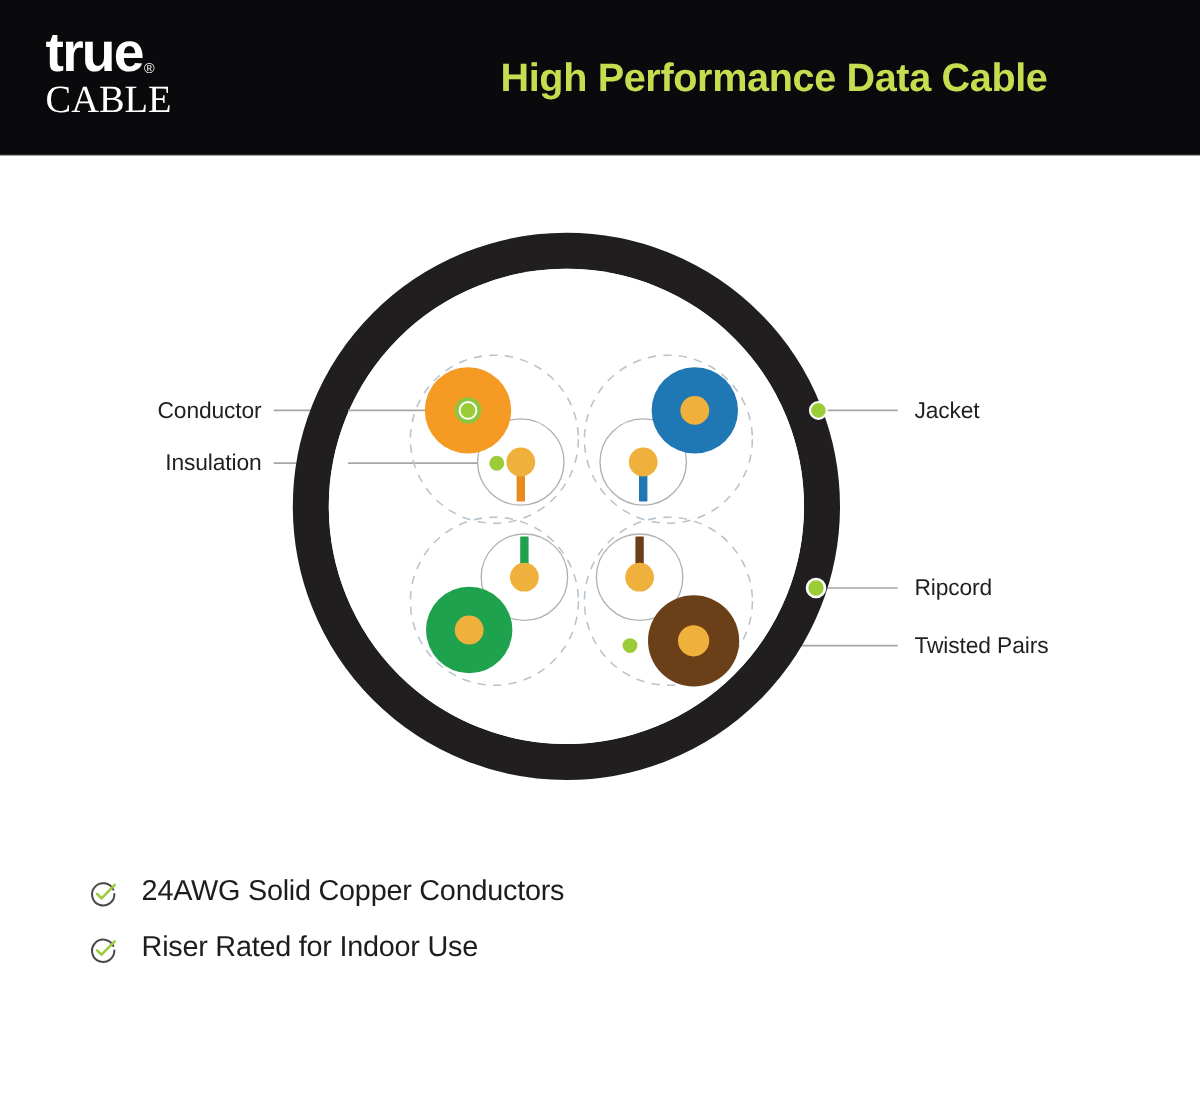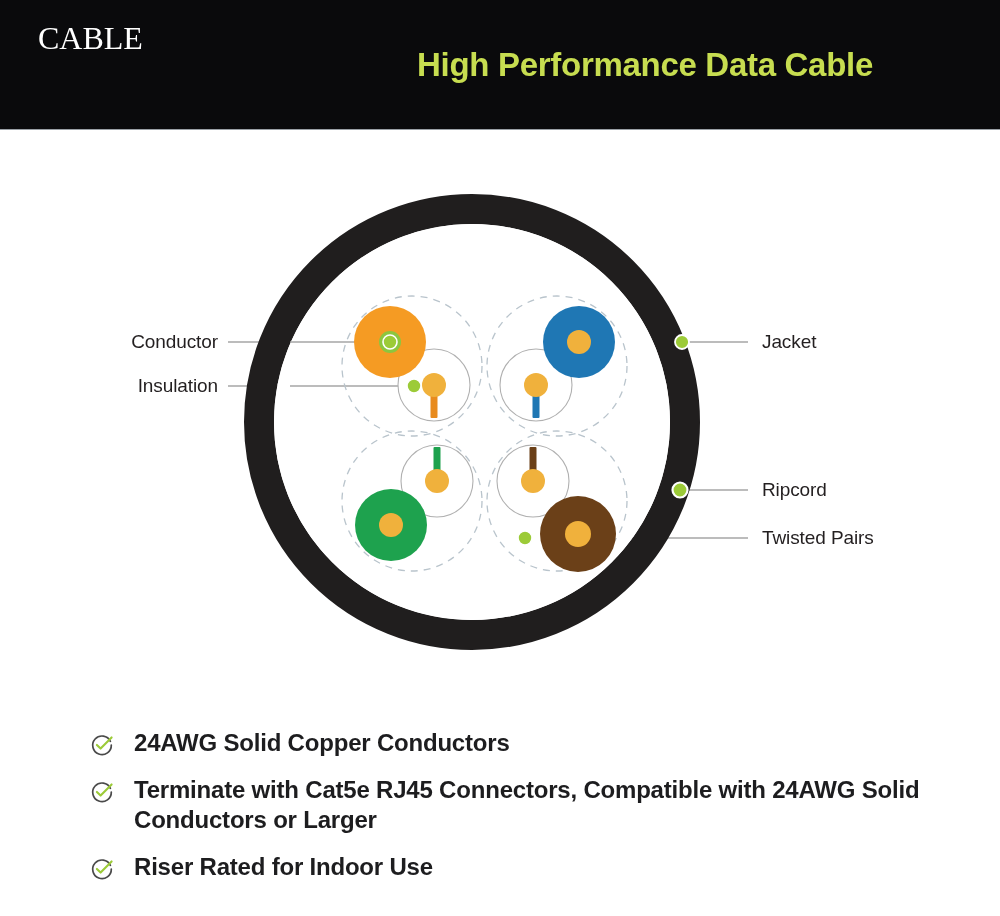--- a/index.html
+++ b/index.html
@@ -90,24 +90,23 @@
     left: 0;
     top: 131px;
     width: 851px;
     height: 580px;
   }
   .diagram svg { display: block; }
 
   
   .features {
     position: absolute;
-    left: 90px;
+    left: 74px;
     top: 728px;
     width: 860px;
-    font-weight: bold;
   }
   .feature {
     display: flex;
     align-items: flex-start;
     margin-bottom: 16px;
   }
   .feature:last-child { margin-bottom: 12px; }
   .check-icon {
     flex: 0 0 auto;
     width: 24px;
@@ -130,20 +129,23 @@
     letter-spacing: -0.1px;
   }
 </style>
 </head>
 <body>
 
 <div class="page">
 
   <div class="header">
     <div class="logo">
+      <span class="logo-true-row">
+        <span class="logo-true">true</span><span class="logo-reg">®</span>
+      </span>
       <span class="logo-cable">CABLE</span>
     </div>
     <div class="header-title">High Performance Data Cable</div>
   </div>
 
   <div class="diagram">
     <svg width="1000" height="580" viewBox="0 0 1000 580" xmlns="http://www.w3.org/2000/svg">
 
       <g stroke="#a6a6a6" stroke-width="1.4" fill="none">
 
@@ -234,29 +236,20 @@
     <div class="feature">
       <span class="check-icon">
         <svg viewBox="0 0 24 24" width="24" height="24" xmlns="http://www.w3.org/2000/svg">
           <path d="M20.4 8.3A9.3 9.3 0 1 0 21.3 12" fill="none" stroke="#4a4a4a" stroke-width="1.7" stroke-linecap="round"></path>
           <path d="M6.9 11.9 L10.6 15.6 L21.6 4.4" fill="none" stroke="#9ccb38" stroke-width="2.1" stroke-linecap="round" stroke-linejoin="round"></path>
         </svg>
       </span>
       <span class="feature-text">24AWG Solid Copper Conductors</span>
     </div>
 
-    <div class="feature">
-      <span class="check-icon">
-        <svg viewBox="0 0 24 24" width="24" height="24" xmlns="http://www.w3.org/2000/svg">
-          <path d="M20.4 8.3A9.3 9.3 0 1 0 21.3 12" fill="none" stroke="#4a4a4a" stroke-width="1.7" stroke-linecap="round"></path>
-          <path d="M6.9 11.9 L10.6 15.6 L21.6 4.4" fill="none" stroke="#9ccb38" stroke-width="2.1" stroke-linecap="round" stroke-linejoin="round"></path>
-        </svg>
-      </span>
-      <span class="feature-text">Terminate with Cat5e RJ45 Connectors, Compatible with 24AWG Solid Conductors or Larger</span>
-    </div>
 
     <div class="feature">
       <span class="check-icon">
         <svg viewBox="0 0 24 24" width="24" height="24" xmlns="http://www.w3.org/2000/svg">
           <path d="M20.4 8.3A9.3 9.3 0 1 0 21.3 12" fill="none" stroke="#4a4a4a" stroke-width="1.7" stroke-linecap="round"></path>
           <path d="M6.9 11.9 L10.6 15.6 L21.6 4.4" fill="none" stroke="#9ccb38" stroke-width="2.1" stroke-linecap="round" stroke-linejoin="round"></path>
         </svg>
       </span>
       <span class="feature-text">Riser Rated for Indoor Use</span>
     </div>

